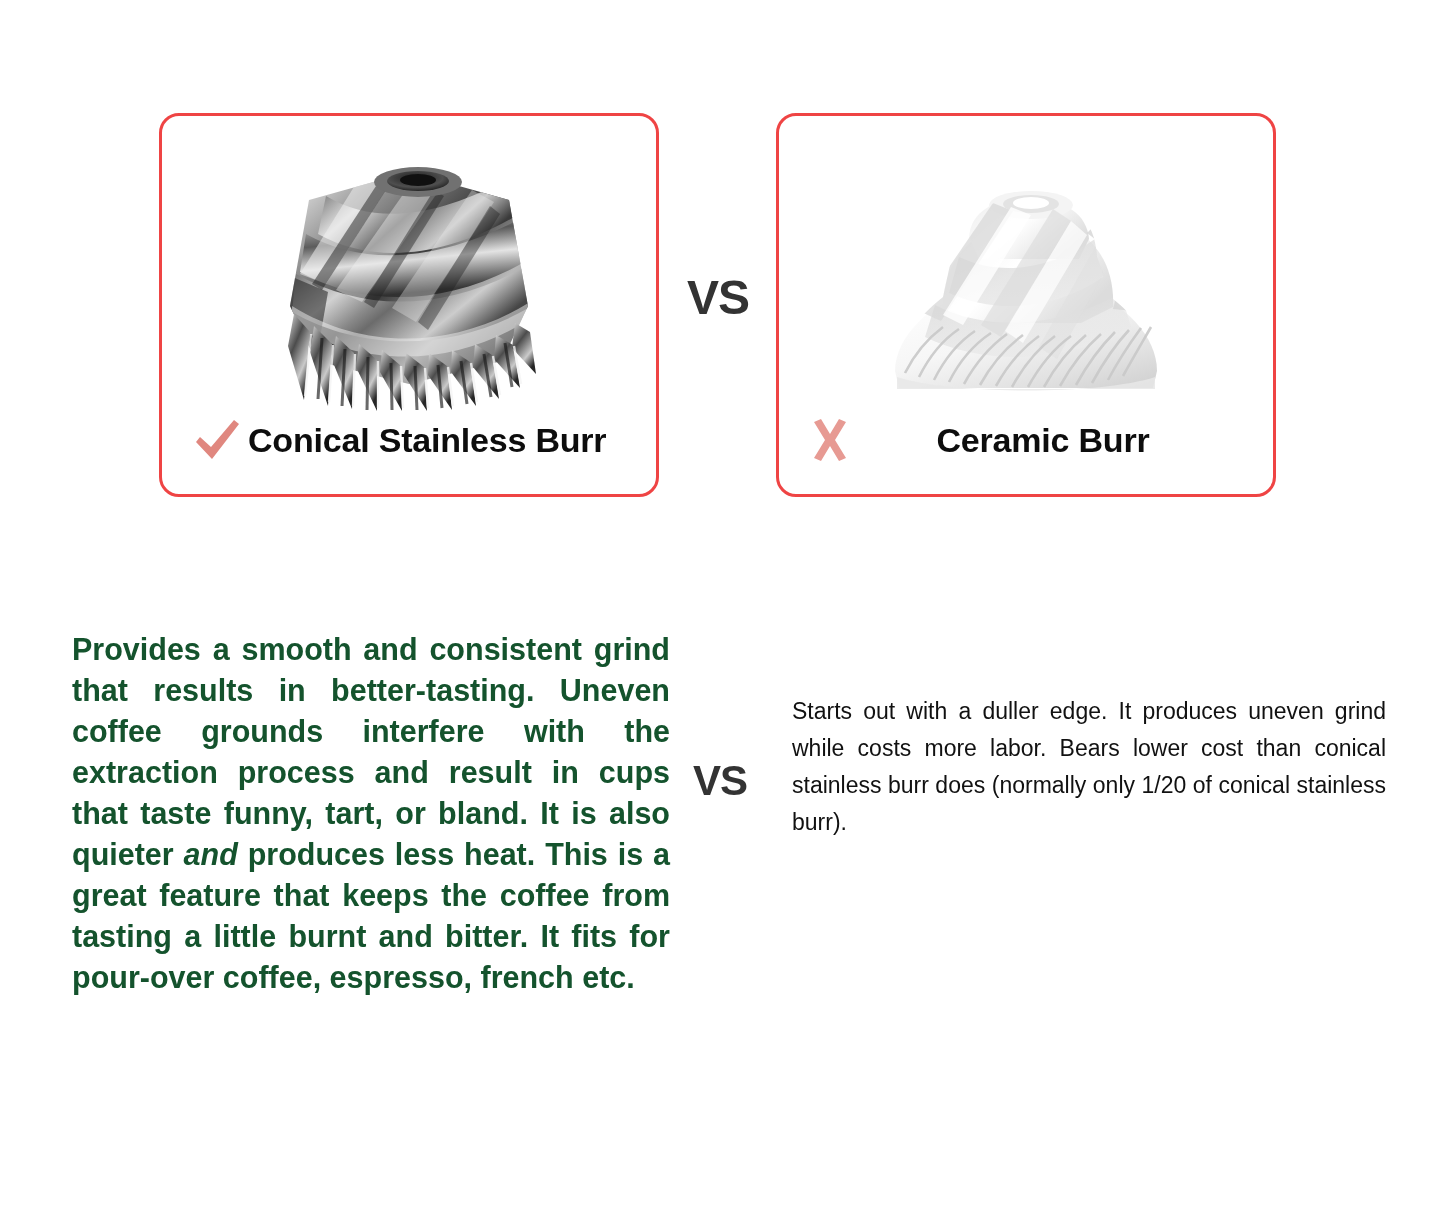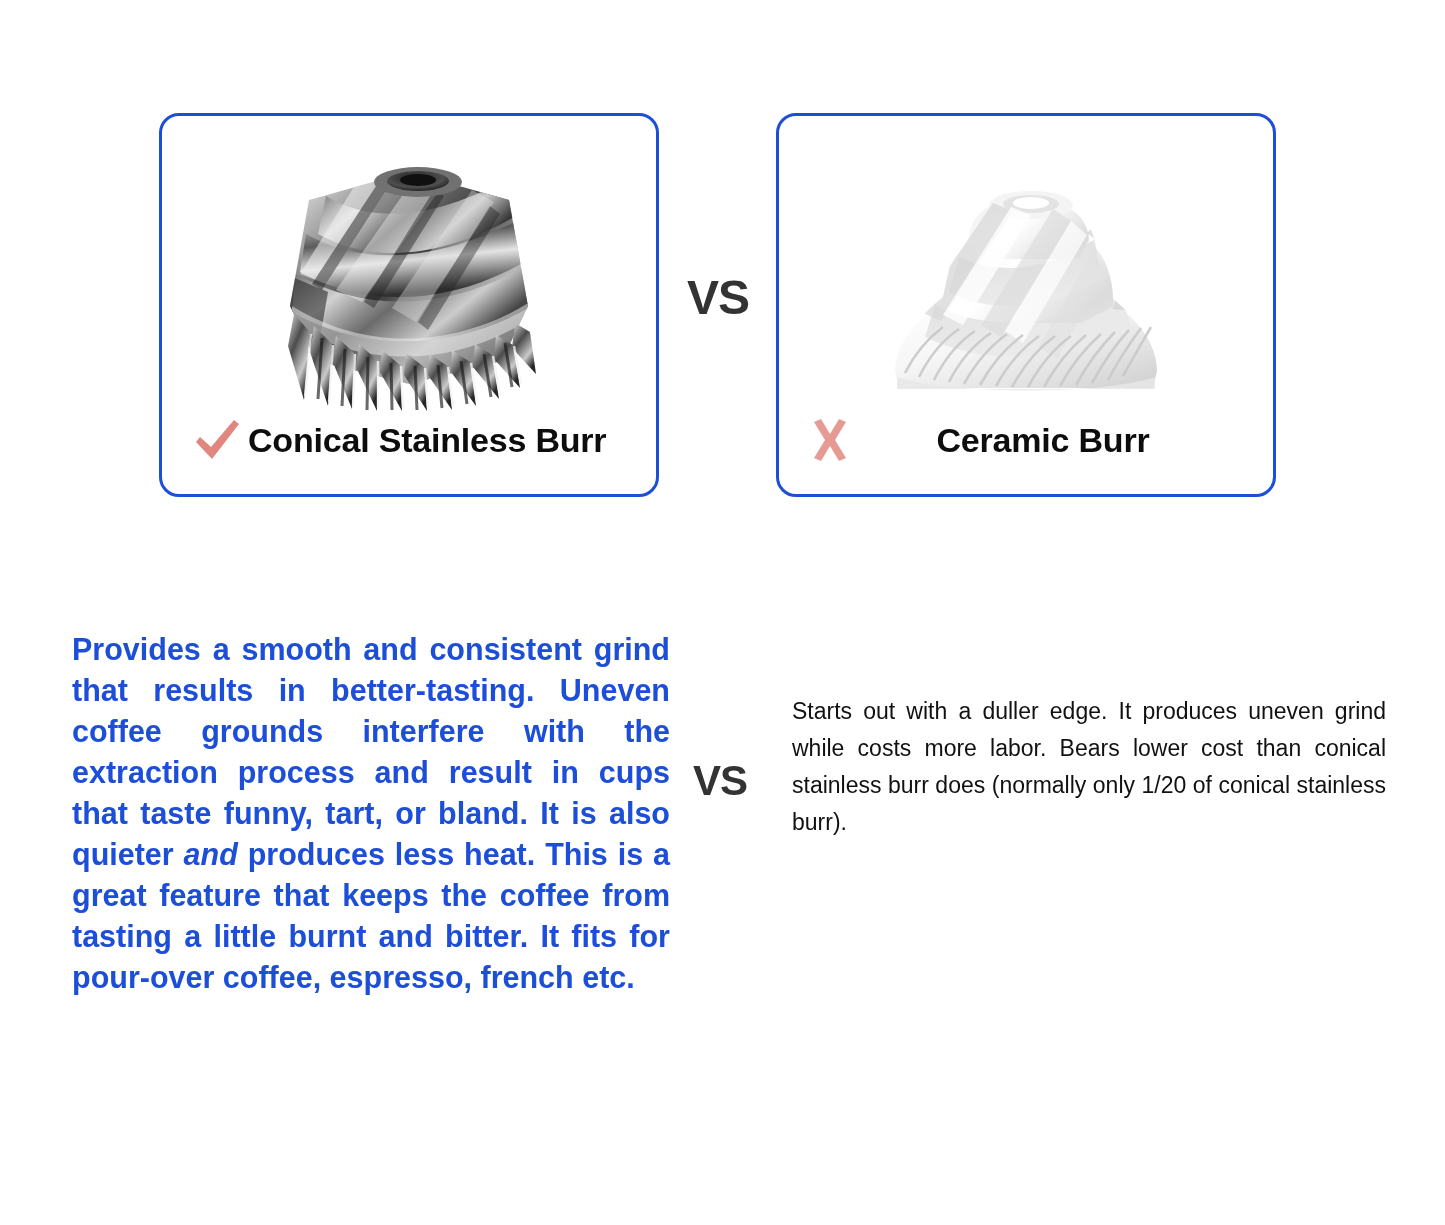--- a/index.html
+++ b/index.html
@@ -23,21 +23,21 @@
     top: 0;
     width: 1445px;
     height: 520px;
   }
 
   .card {
     position: absolute;
     top: 113px;
     width: 500px;
     height: 384px;
-    border: 3px solid #1d4ed8;
+    border: 3px solid #ef4444;
     border-radius: 20px;
     background: #ffffff;
     box-sizing: border-box;
   }
   .card-left  { left: 159px; }
   .card-right { left: 776px; border-radius: 20px; }
 
   .card-figure {
     position: absolute;
     left: 0;
@@ -111,21 +111,21 @@
 
   
   .text-left {
     position: absolute;
     left: 72px;
     top: 629px;
     width: 598px;
     font-size: 30.5px;
     line-height: 41px;
     font-weight: bold;
-    color: #1d4ed8;
+    color: #14532d;
     text-align: justify;
     text-justify: inter-word;
   }
   .text-left em {
     font-style: italic;
     font-weight: bold;
   }
 
   .text-right {
     position: absolute;

